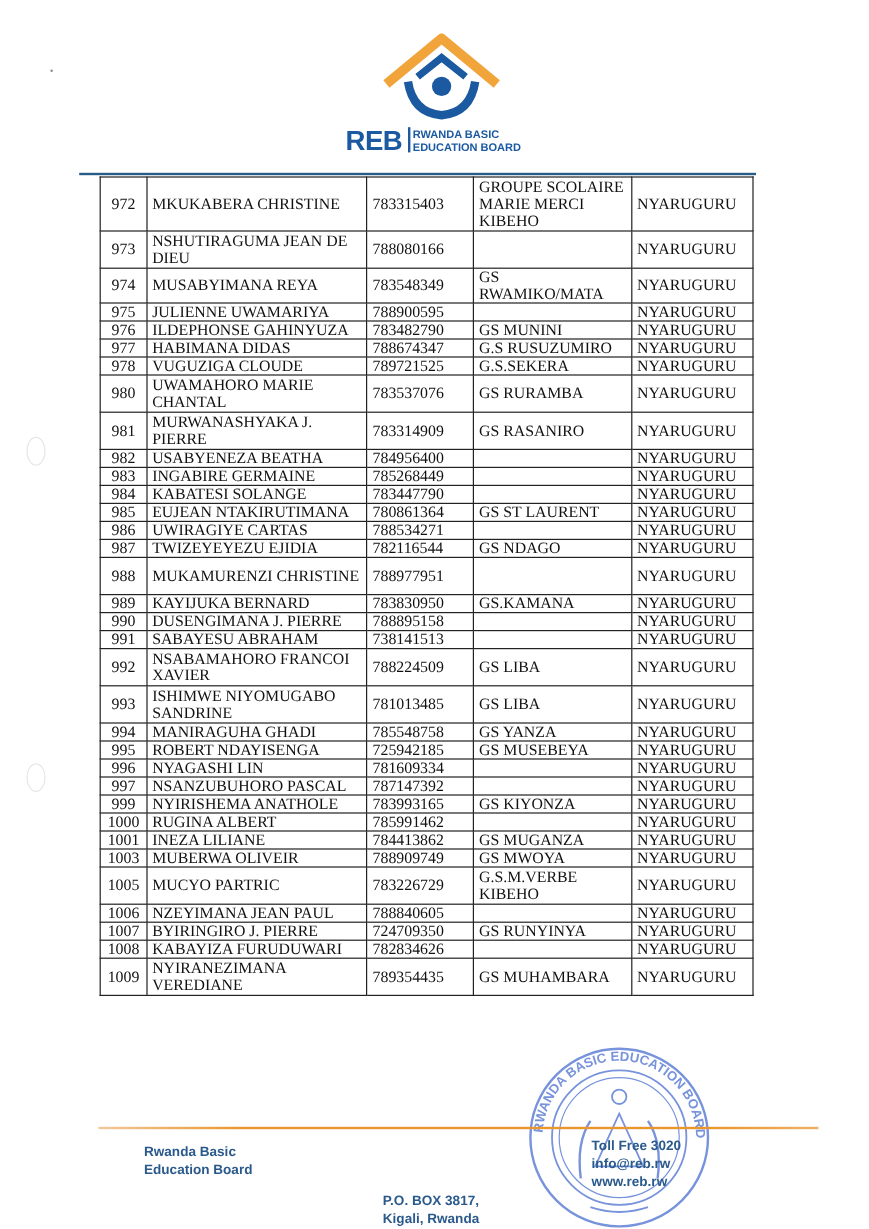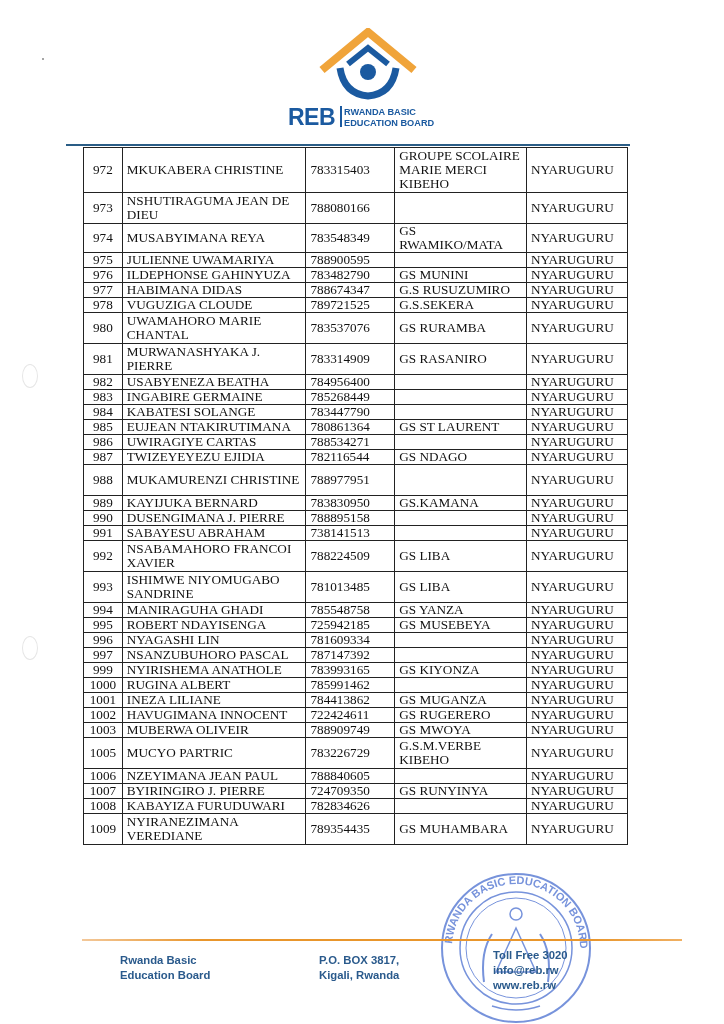--- a/index.html
+++ b/index.html
@@ -22,21 +22,21 @@
     table.roster td.c-school { width: 120px; }
     table.roster td.c-district { width: 90px; }
     tr.tall td { height: 30px; }
     tr.xtall td { height: 44px; }
 
     .punch { position: absolute; left: 22px; width: 14px; height: 22px; border: 1px solid #e6e6e6; border-radius: 50%; }
 
     .footer-rule { position: absolute; left: 82px; top: 939px; width: 600px; height: 2px; background: linear-gradient(90deg, #f3c89a, #e9962c 20%, #e9962c 85%, #f0b063); }
     .foot { position: absolute; font-family: "Liberation Sans", sans-serif; font-weight: bold; font-size: 11.3px; line-height: 15px; color: #2a5a8c; }
     .foot-org { left: 120px; top: 953px; }
-    .foot-addr { left: 319px; top: 953px; }
+    .foot-addr { left: 319px; top: 994px; }
     .foot-contact { left: 493px; top: 948px; color: #2a5a8c; }
 
     .stamp { position: absolute; left: 432px; top: 872px; width: 168px; height: 152px; opacity: 0.75; }
     .dot { position: absolute; left: 42px; top: 58px; width: 2px; height: 2px; background: #888; border-radius: 50%; }
   </style>
 </head>
 <body>
 
 <div class="dot"></div>
 <div class="punch" style="top:364px"></div>
@@ -253,27 +253,20 @@
         <td class="c-district">NYARUGURU</td>
       </tr>
       <tr>
         <td class="c-no">1001</td>
         <td class="c-name">INEZA LILIANE</td>
         <td class="c-phone">784413862</td>
         <td class="c-school">GS MUGANZA</td>
         <td class="c-district">NYARUGURU</td>
       </tr>
       <tr>
-        <td class="c-no">1002</td>
-        <td class="c-name">HAVUGIMANA INNOCENT</td>
-        <td class="c-phone">722424611</td>
-        <td class="c-school">GS RUGERERO</td>
-        <td class="c-district">NYARUGURU</td>
-      </tr>
-      <tr>
         <td class="c-no">1003</td>
         <td class="c-name">MUBERWA OLIVEIR</td>
         <td class="c-phone">788909749</td>
         <td class="c-school">GS MWOYA</td>
         <td class="c-district">NYARUGURU</td>
       </tr>
       <tr class="tall">
         <td class="c-no">1005</td>
         <td class="c-name">MUCYO PARTRIC</td>
         <td class="c-phone">783226729</td>

